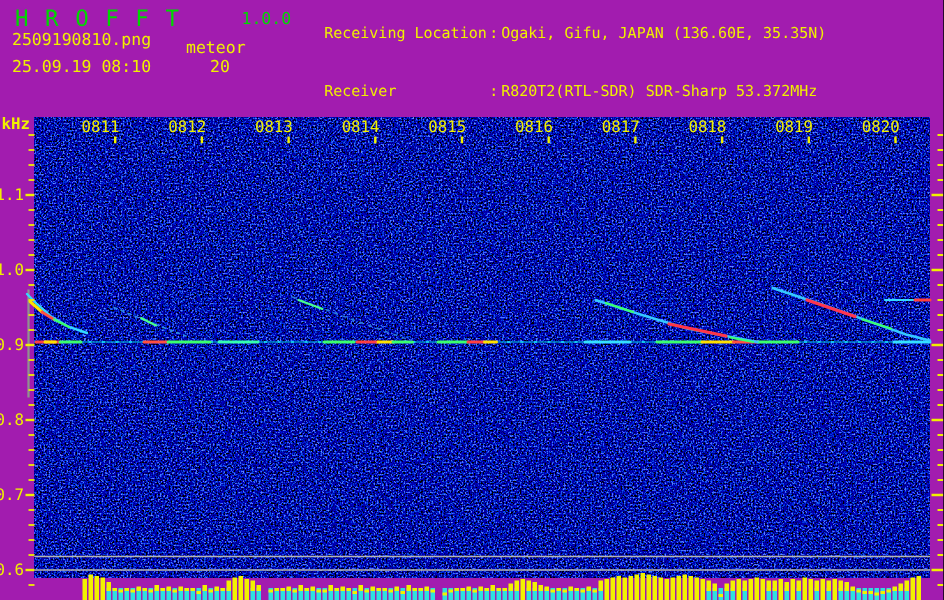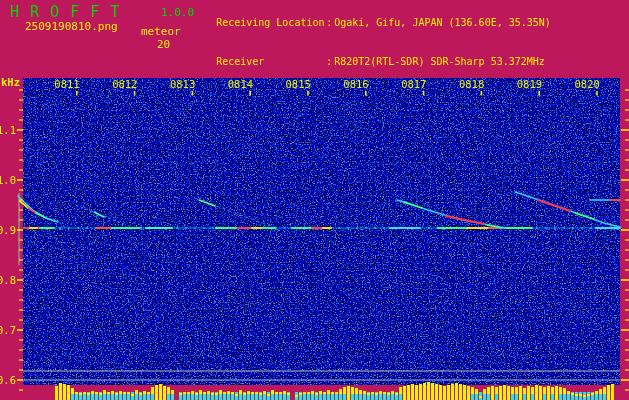--- a/index.html
+++ b/index.html
@@ -1,37 +1,38 @@
 <!DOCTYPE html>
 <html><head>
 <meta charset="utf-8">
 <style>
   html,body{margin:0;padding:0;background:#000;}
-  .stage{position:relative;width:629px;height:400px;background:#be185d;overflow:hidden;
+  .stage{position:relative;width:629px;height:400px;background:#a21caf;overflow:hidden;
          font-family:"DejaVu Sans Mono","Liberation Mono",monospace;}
   .abs{position:absolute;white-space:pre;}
   .title{color:#00d800;font-size:15px;letter-spacing:1px;}
   .version{color:#00d800;font-size:11px;margin-left:36px;}
-  .yel{color:#f0f000;font-size:11px;margin-left:17px;}
+  .yel{color:#f0f000;font-size:11px;}
   .infogrid{position:absolute;left:180px;top:3px;font-size:10px;line-height:13px;color:#f0f000;}
   .inforow{white-space:pre;}
   .inforow .lbl{display:inline-block;width:110px;}
   .inforow .col{display:inline-block;width:8px;}
   svg{position:absolute;left:0;top:0;}
   svg text{font-family:"DejaVu Sans Mono","Liberation Mono",monospace;}
 </style>
 </head>
 <body>
 
 <div class="stage">
 
   <div class="abs title" style="left:10px;top:3px;">H R O F F T</div>
   <div class="abs version" style="left:125px;top:6px;">1.0.0</div>
   <div class="abs yel" style="left:8px;top:20px;">2509190810.png</div>
   <div class="abs yel" style="left:124px;top:25px;">meteor</div>
+  <div class="abs yel" style="left:8px;top:38px;">25.09.19 08:10</div>
   <div class="abs yel" style="left:140px;top:38px;">20</div>
 
   <div class="infogrid">
     <div class="inforow">
       <span class="lbl">Receiving Location</span><span class="col">:</span><span class="val">Ogaki, Gifu, JAPAN (136.60E, 35.35N)</span>
     </div>
     <div class="inforow">
       <span class="lbl">Receiver</span><span class="col">:</span><span class="val">R820T2(RTL-SDR) SDR-Sharp 53.372MHz</span>
     </div>
     <div class="inforow">

